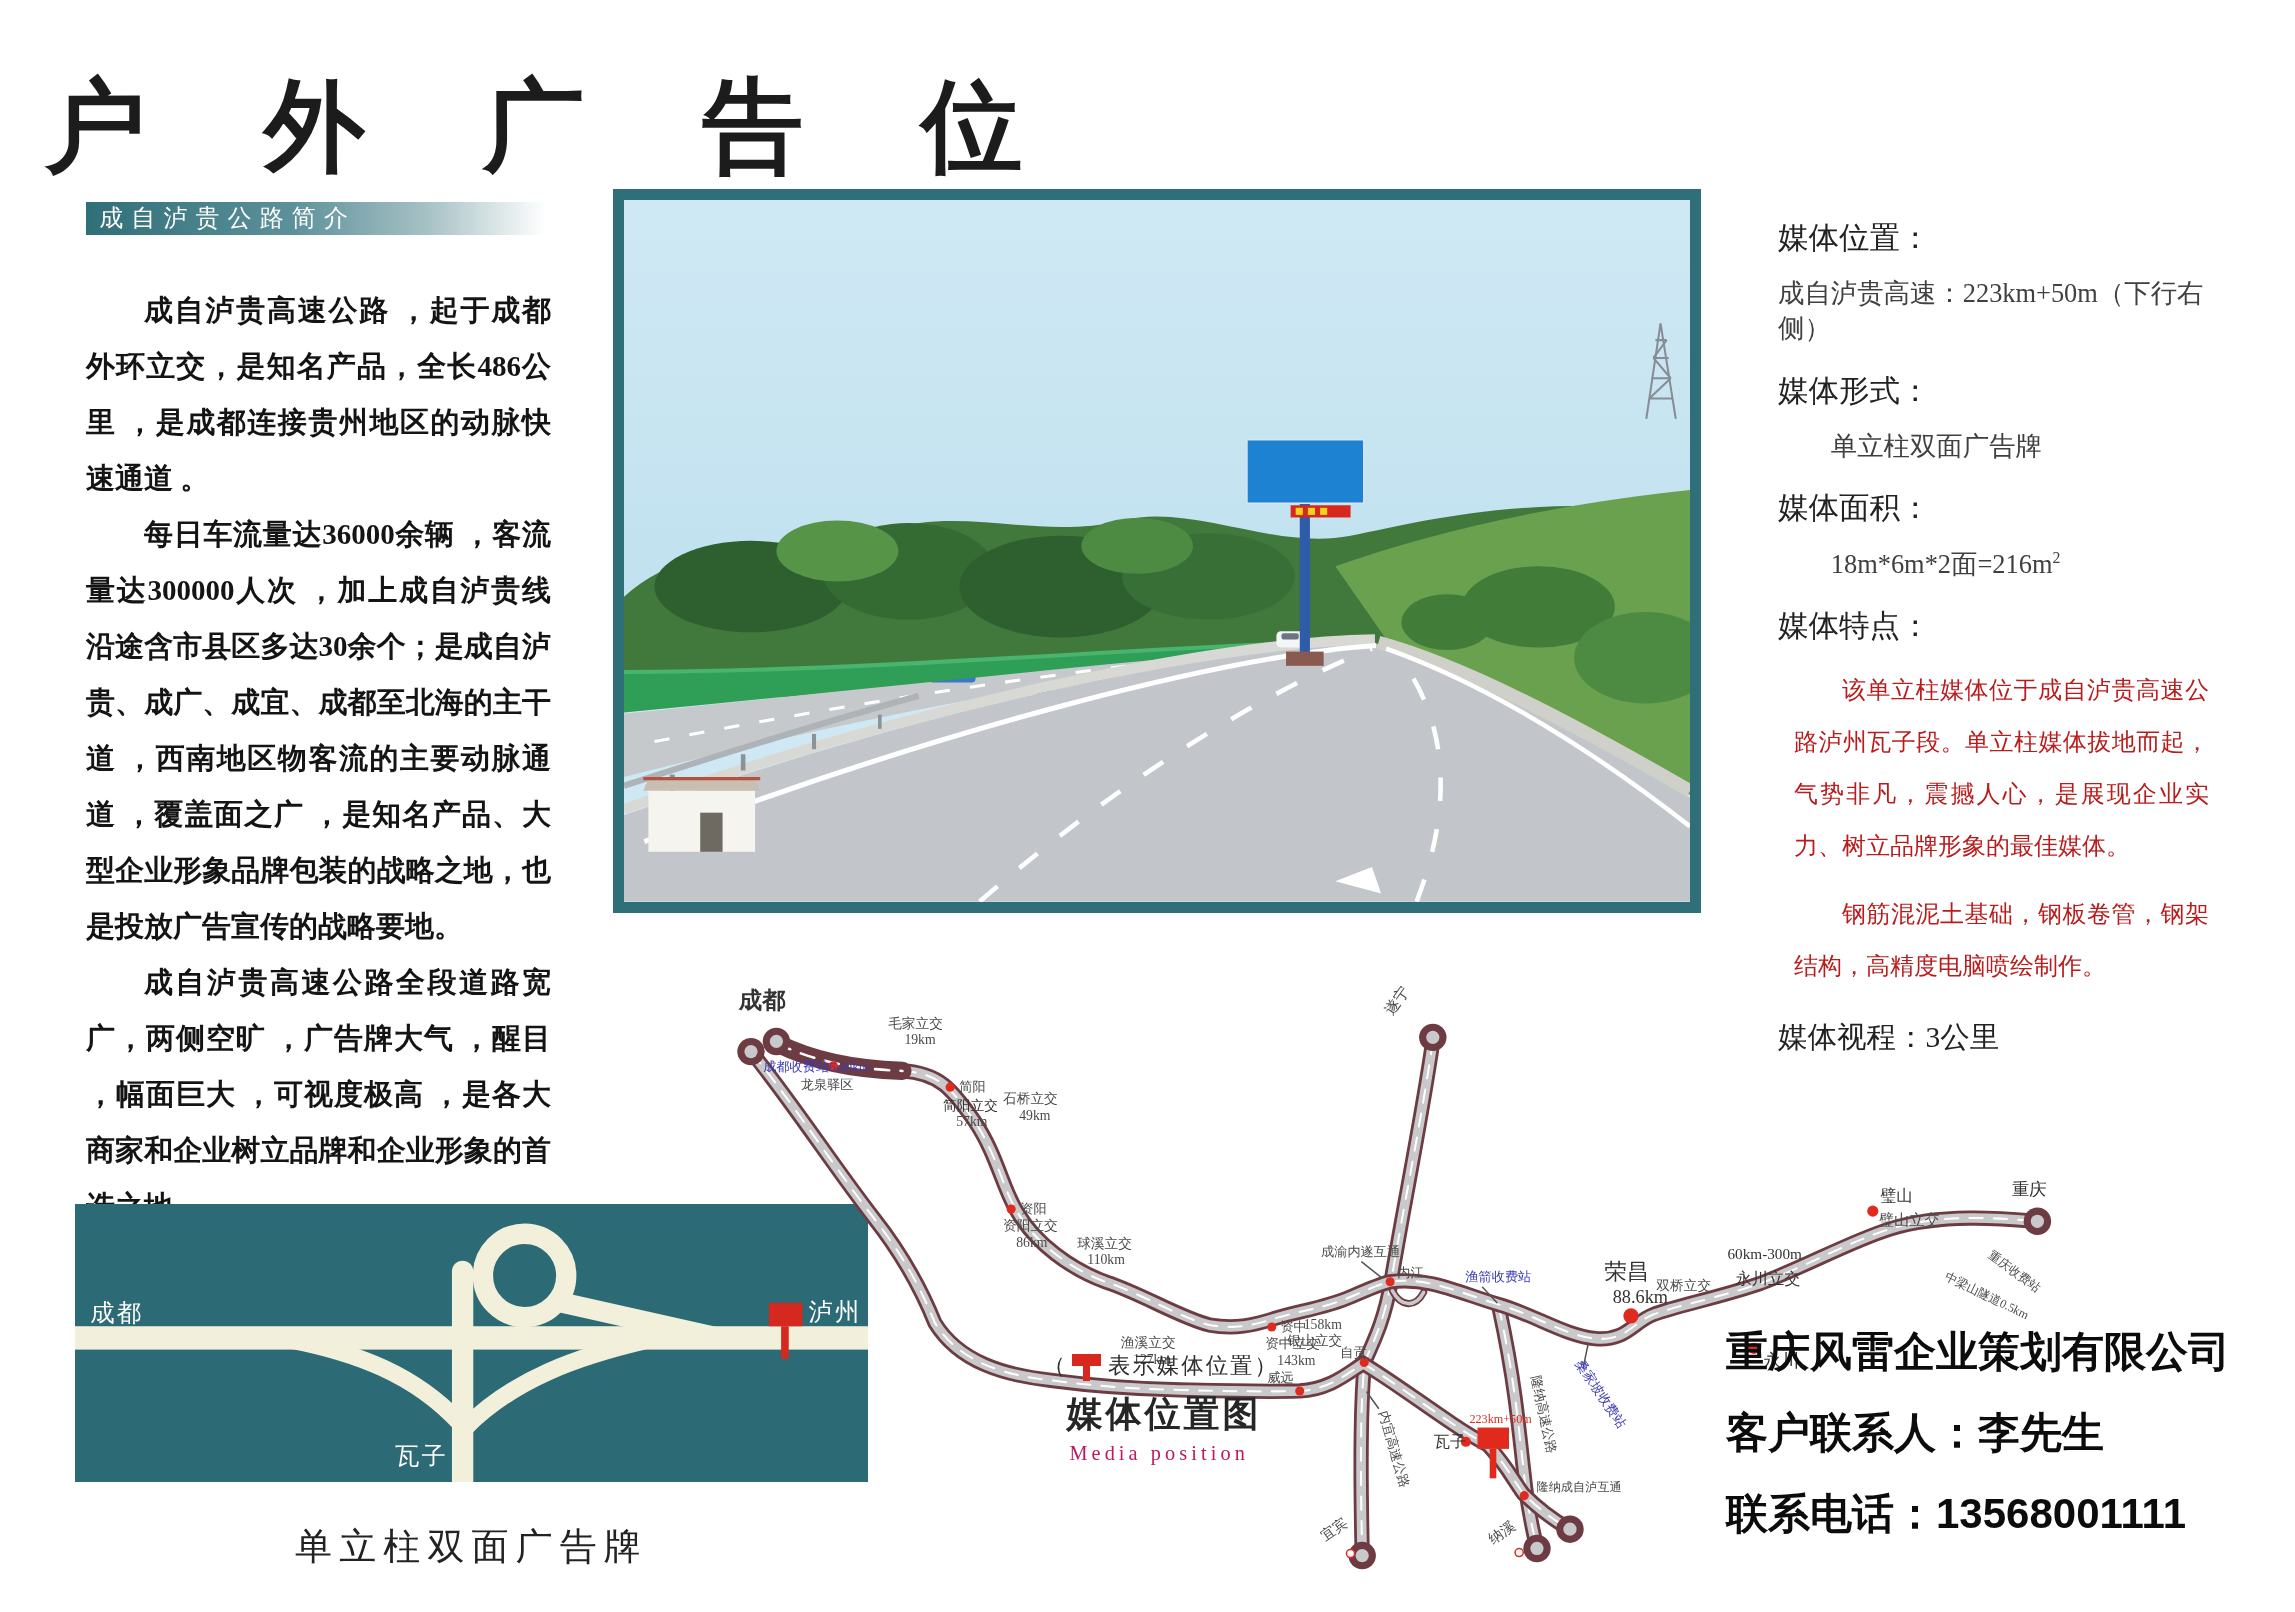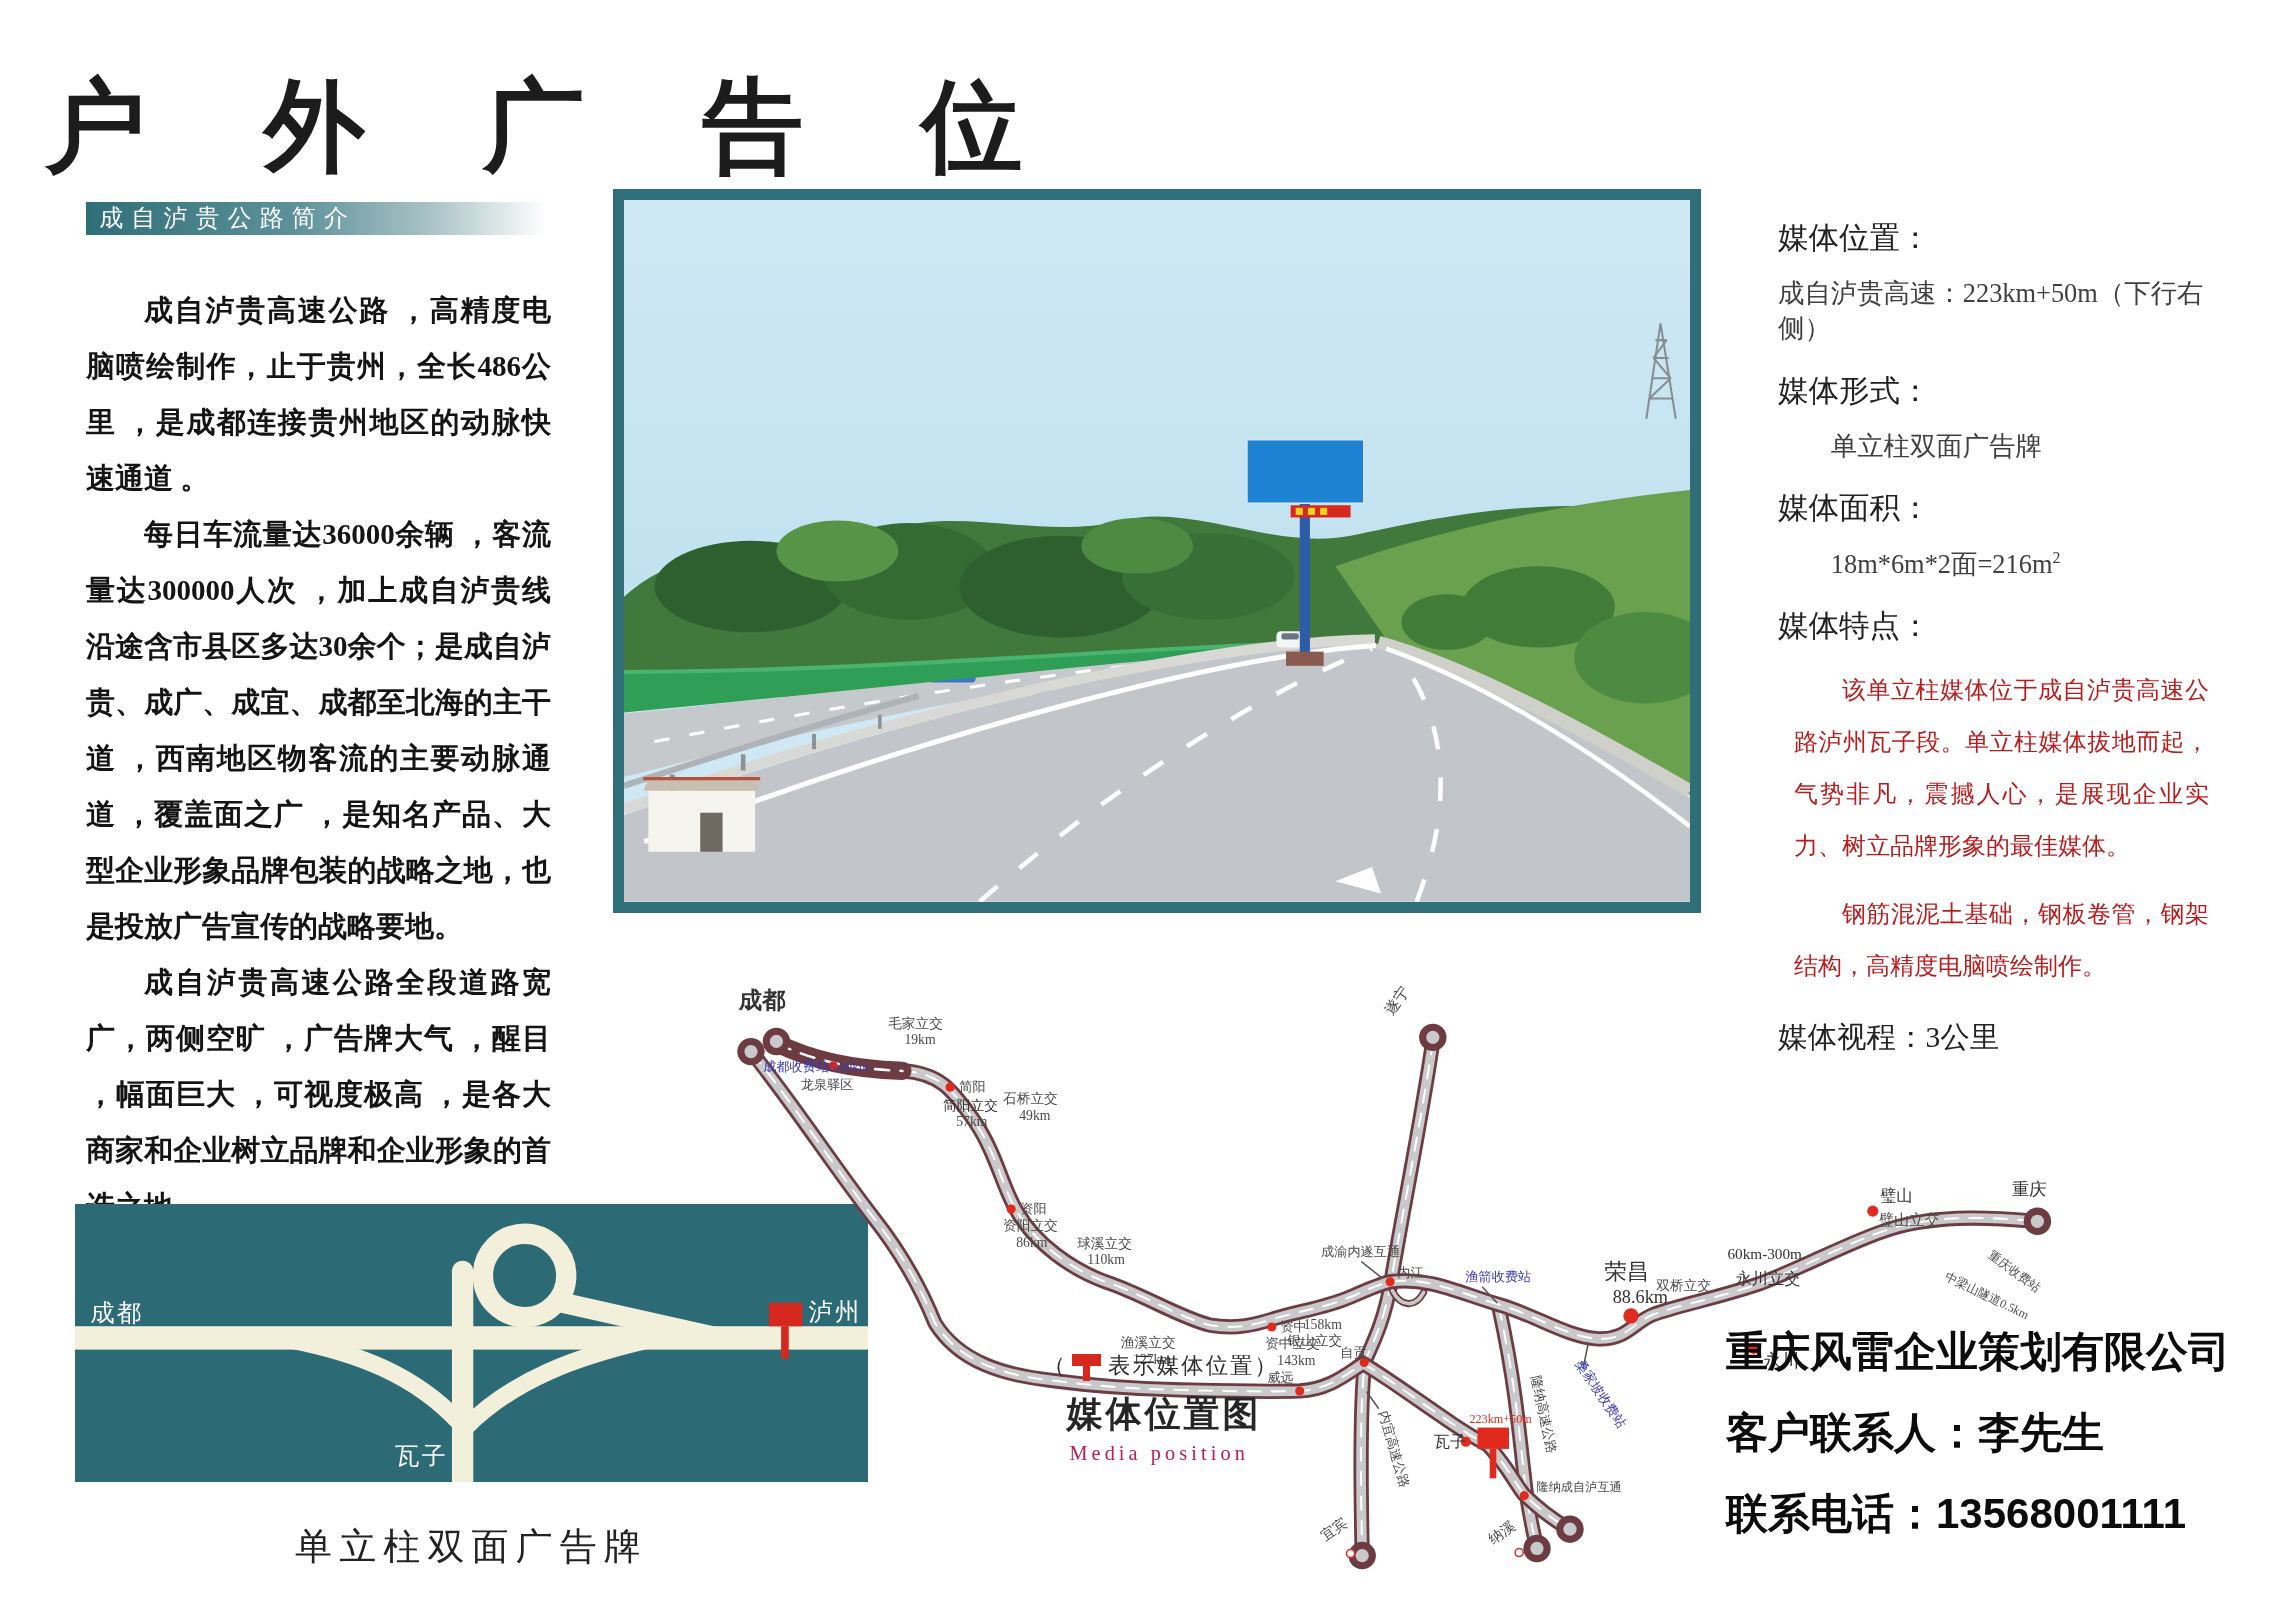--- a/index.html
+++ b/index.html
@@ -60,21 +60,21 @@
 </style>
 </head>
 <body>
 
 <div class="page">
 
   <div class="main-title">户 外 广 告 位</div>
 
   <div class="intro-header">成自泸贵公路简介</div>
   <div class="intro-text">
-    <p>成自泸贵高速公路 ，高精度电脑喷绘制作，止于贵州，全长486公里 ，是成都连接贵州地区的动脉快速通道 。</p>
+    <p>成自泸贵高速公路 ，起于成都外环立交，是知名产品，全长486公里 ，是成都连接贵州地区的动脉快速通道 。</p>
     <p>每日车流量达36000余辆 ，客流量达300000人次 ，加上成自泸贵线沿途含市县区多达30余个；是成自泸贵、成广、成宜、成都至北海的主干道 ，西南地区物客流的主要动脉通道 ，覆盖面之广 ，是知名产品、大型企业形象品牌包装的战略之地，也是投放广告宣传的战略要地。</p>
     <p>成自泸贵高速公路全段道路宽广，两侧空旷 ，广告牌大气 ，醒目 ，幅面巨大 ，可视度极高 ，是各大商家和企业树立品牌和企业形象的首选之地。</p>
   </div>
 
   <div class="photo-frame">
     <svg width="1066" height="702" viewBox="0 0 2098 1380">
       <defs>
         <linearGradient id="sky" x1="0" y1="0" x2="0" y2="1">
           <stop offset="0" stop-color="#cfe9f4"></stop>
             <stop offset="1" stop-color="#bfe0ee"></stop>

